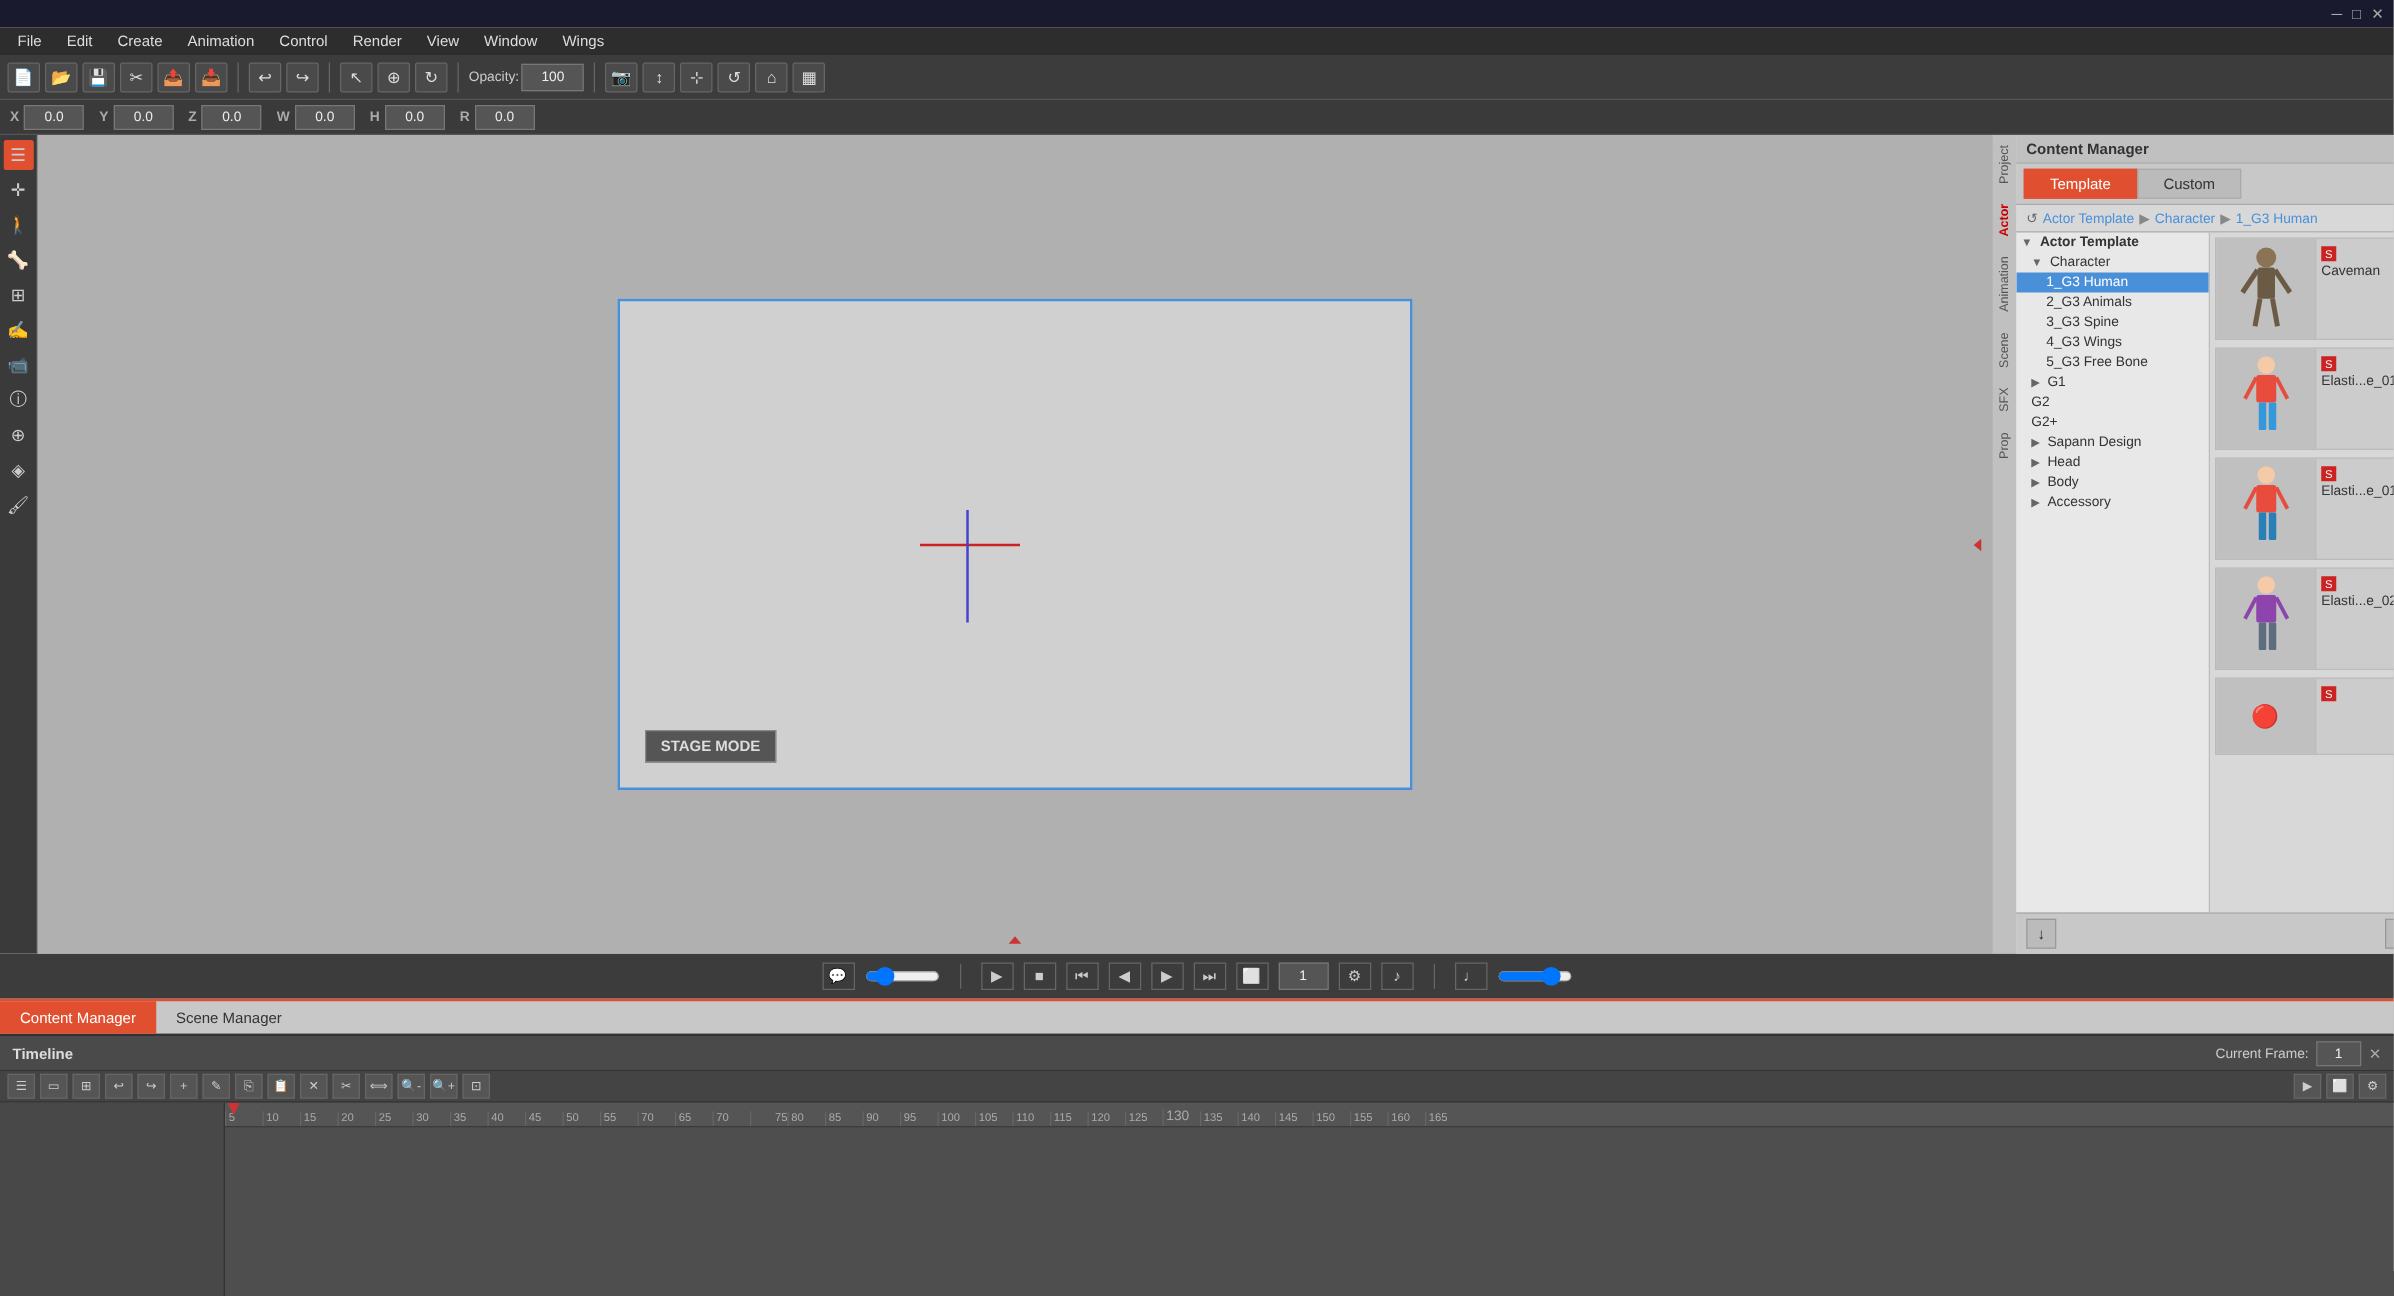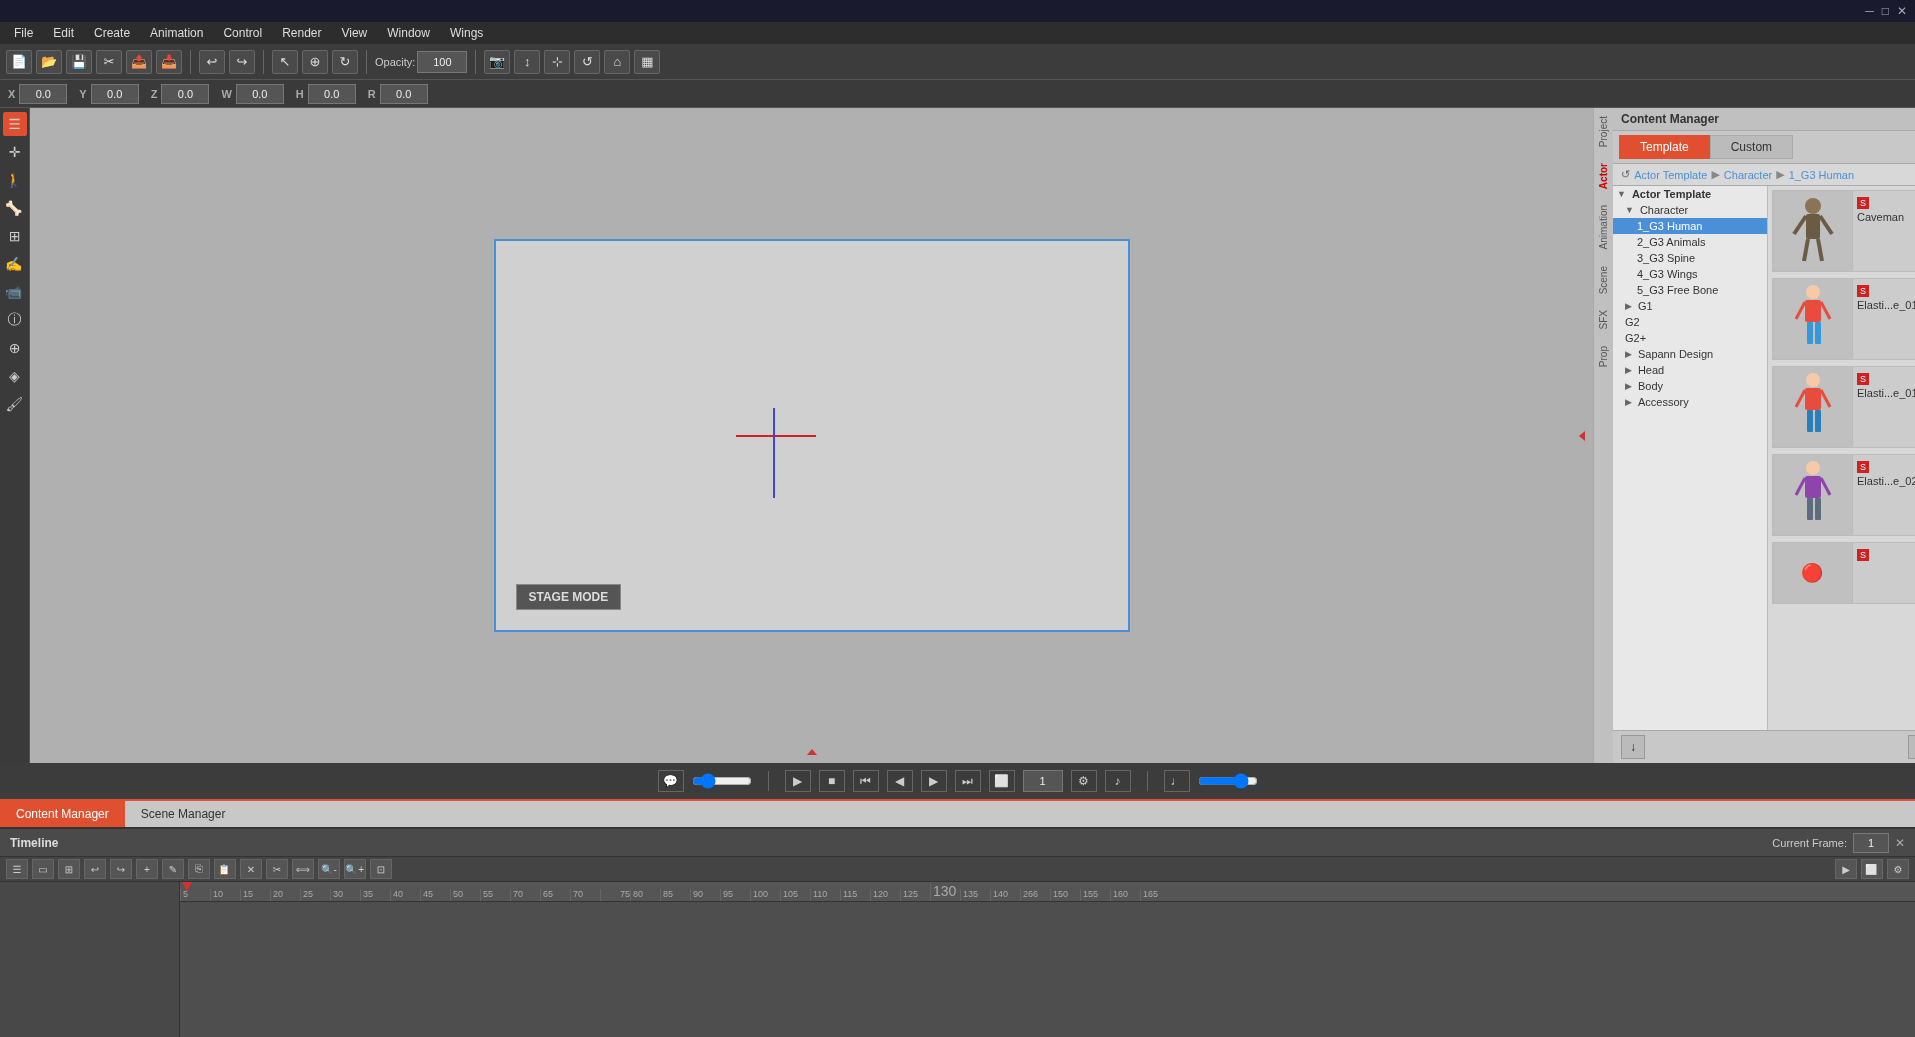--- a/index.html
+++ b/index.html
@@ -458,24 +458,24 @@
         <div class="ruler-mark" style="font-size:9px; color:#aaa; padding:0 0 2px 0; min-width:30px; text-align:left; border-left:1px solid #666; padding-left:2px;">80</div>
         <div class="ruler-mark" style="font-size:9px; color:#aaa; padding:0 0 2px 0; min-width:30px; text-align:left; border-left:1px solid #666; padding-left:2px;">85</div>
         <div class="ruler-mark" style="font-size:9px; color:#aaa; padding:0 0 2px 0; min-width:30px; text-align:left; border-left:1px solid #666; padding-left:2px;">90</div>
         <div class="ruler-mark" style="font-size:9px; color:#aaa; padding:0 0 2px 0; min-width:30px; text-align:left; border-left:1px solid #666; padding-left:2px;">95</div>
         <div class="ruler-mark" style="font-size:9px; color:#aaa; padding:0 0 2px 0; min-width:30px; text-align:left; border-left:1px solid #666; padding-left:2px;">100</div>
         <div class="ruler-mark" style="font-size:9px; color:#aaa; padding:0 0 2px 0; min-width:30px; text-align:left; border-left:1px solid #666; padding-left:2px;">105</div>
         <div class="ruler-mark" style="font-size:9px; color:#aaa; padding:0 0 2px 0; min-width:30px; text-align:left; border-left:1px solid #666; padding-left:2px;">110</div>
         <div class="ruler-mark" style="font-size:9px; color:#aaa; padding:0 0 2px 0; min-width:30px; text-align:left; border-left:1px solid #666; padding-left:2px;">115</div>
         <div class="ruler-mark" style="font-size:9px; color:#aaa; padding:0 0 2px 0; min-width:30px; text-align:left; border-left:1px solid #666; padding-left:2px;">120</div>
         <div class="ruler-mark" style="font-size:9px; color:#aaa; padding:0 0 2px 0; min-width:30px; text-align:left; border-left:1px solid #666; padding-left:2px;">125</div>
-        <div class="ruler-mark" style="font-size:14px; color:#aaa; padding:0 0 2px 0; min-width:30px; text-align:left; border-left:1px solid #666; padding-left:2px;">130</div>
+        <div class="ruler-mark" style="font-size:11px; color:#aaa; padding:0 0 2px 0; min-width:30px; text-align:left; border-left:1px solid #666; padding-left:2px;">130</div>
         <div class="ruler-mark" style="font-size:9px; color:#aaa; padding:0 0 2px 0; min-width:30px; text-align:left; border-left:1px solid #666; padding-left:2px;">135</div>
         <div class="ruler-mark" style="font-size:9px; color:#aaa; padding:0 0 2px 0; min-width:30px; text-align:left; border-left:1px solid #666; padding-left:2px;">140</div>
-        <div class="ruler-mark" style="font-size:9px; color:#aaa; padding:0 0 2px 0; min-width:30px; text-align:left; border-left:1px solid #666; padding-left:2px;">266</div>
+        <div class="ruler-mark" style="font-size:9px; color:#aaa; padding:0 0 2px 0; min-width:30px; text-align:left; border-left:1px solid #666; padding-left:2px;">145</div>
         <div class="ruler-mark" style="font-size:9px; color:#aaa; padding:0 0 2px 0; min-width:30px; text-align:left; border-left:1px solid #666; padding-left:2px;">150</div>
         <div class="ruler-mark" style="font-size:9px; color:#aaa; padding:0 0 2px 0; min-width:30px; text-align:left; border-left:1px solid #666; padding-left:2px;">155</div>
         <div class="ruler-mark" style="font-size:9px; color:#aaa; padding:0 0 2px 0; min-width:30px; text-align:left; border-left:1px solid #666; padding-left:2px;">160</div>
         <div class="ruler-mark" style="font-size:9px; color:#aaa; padding:0 0 2px 0; min-width:30px; text-align:left; border-left:1px solid #666; padding-left:2px;">165</div>
       </div>
 
       <div style="background:#4e4e4e; flex:1; height:calc(100% - 20px);"></div>
     </div>
   </div>
 </div>

